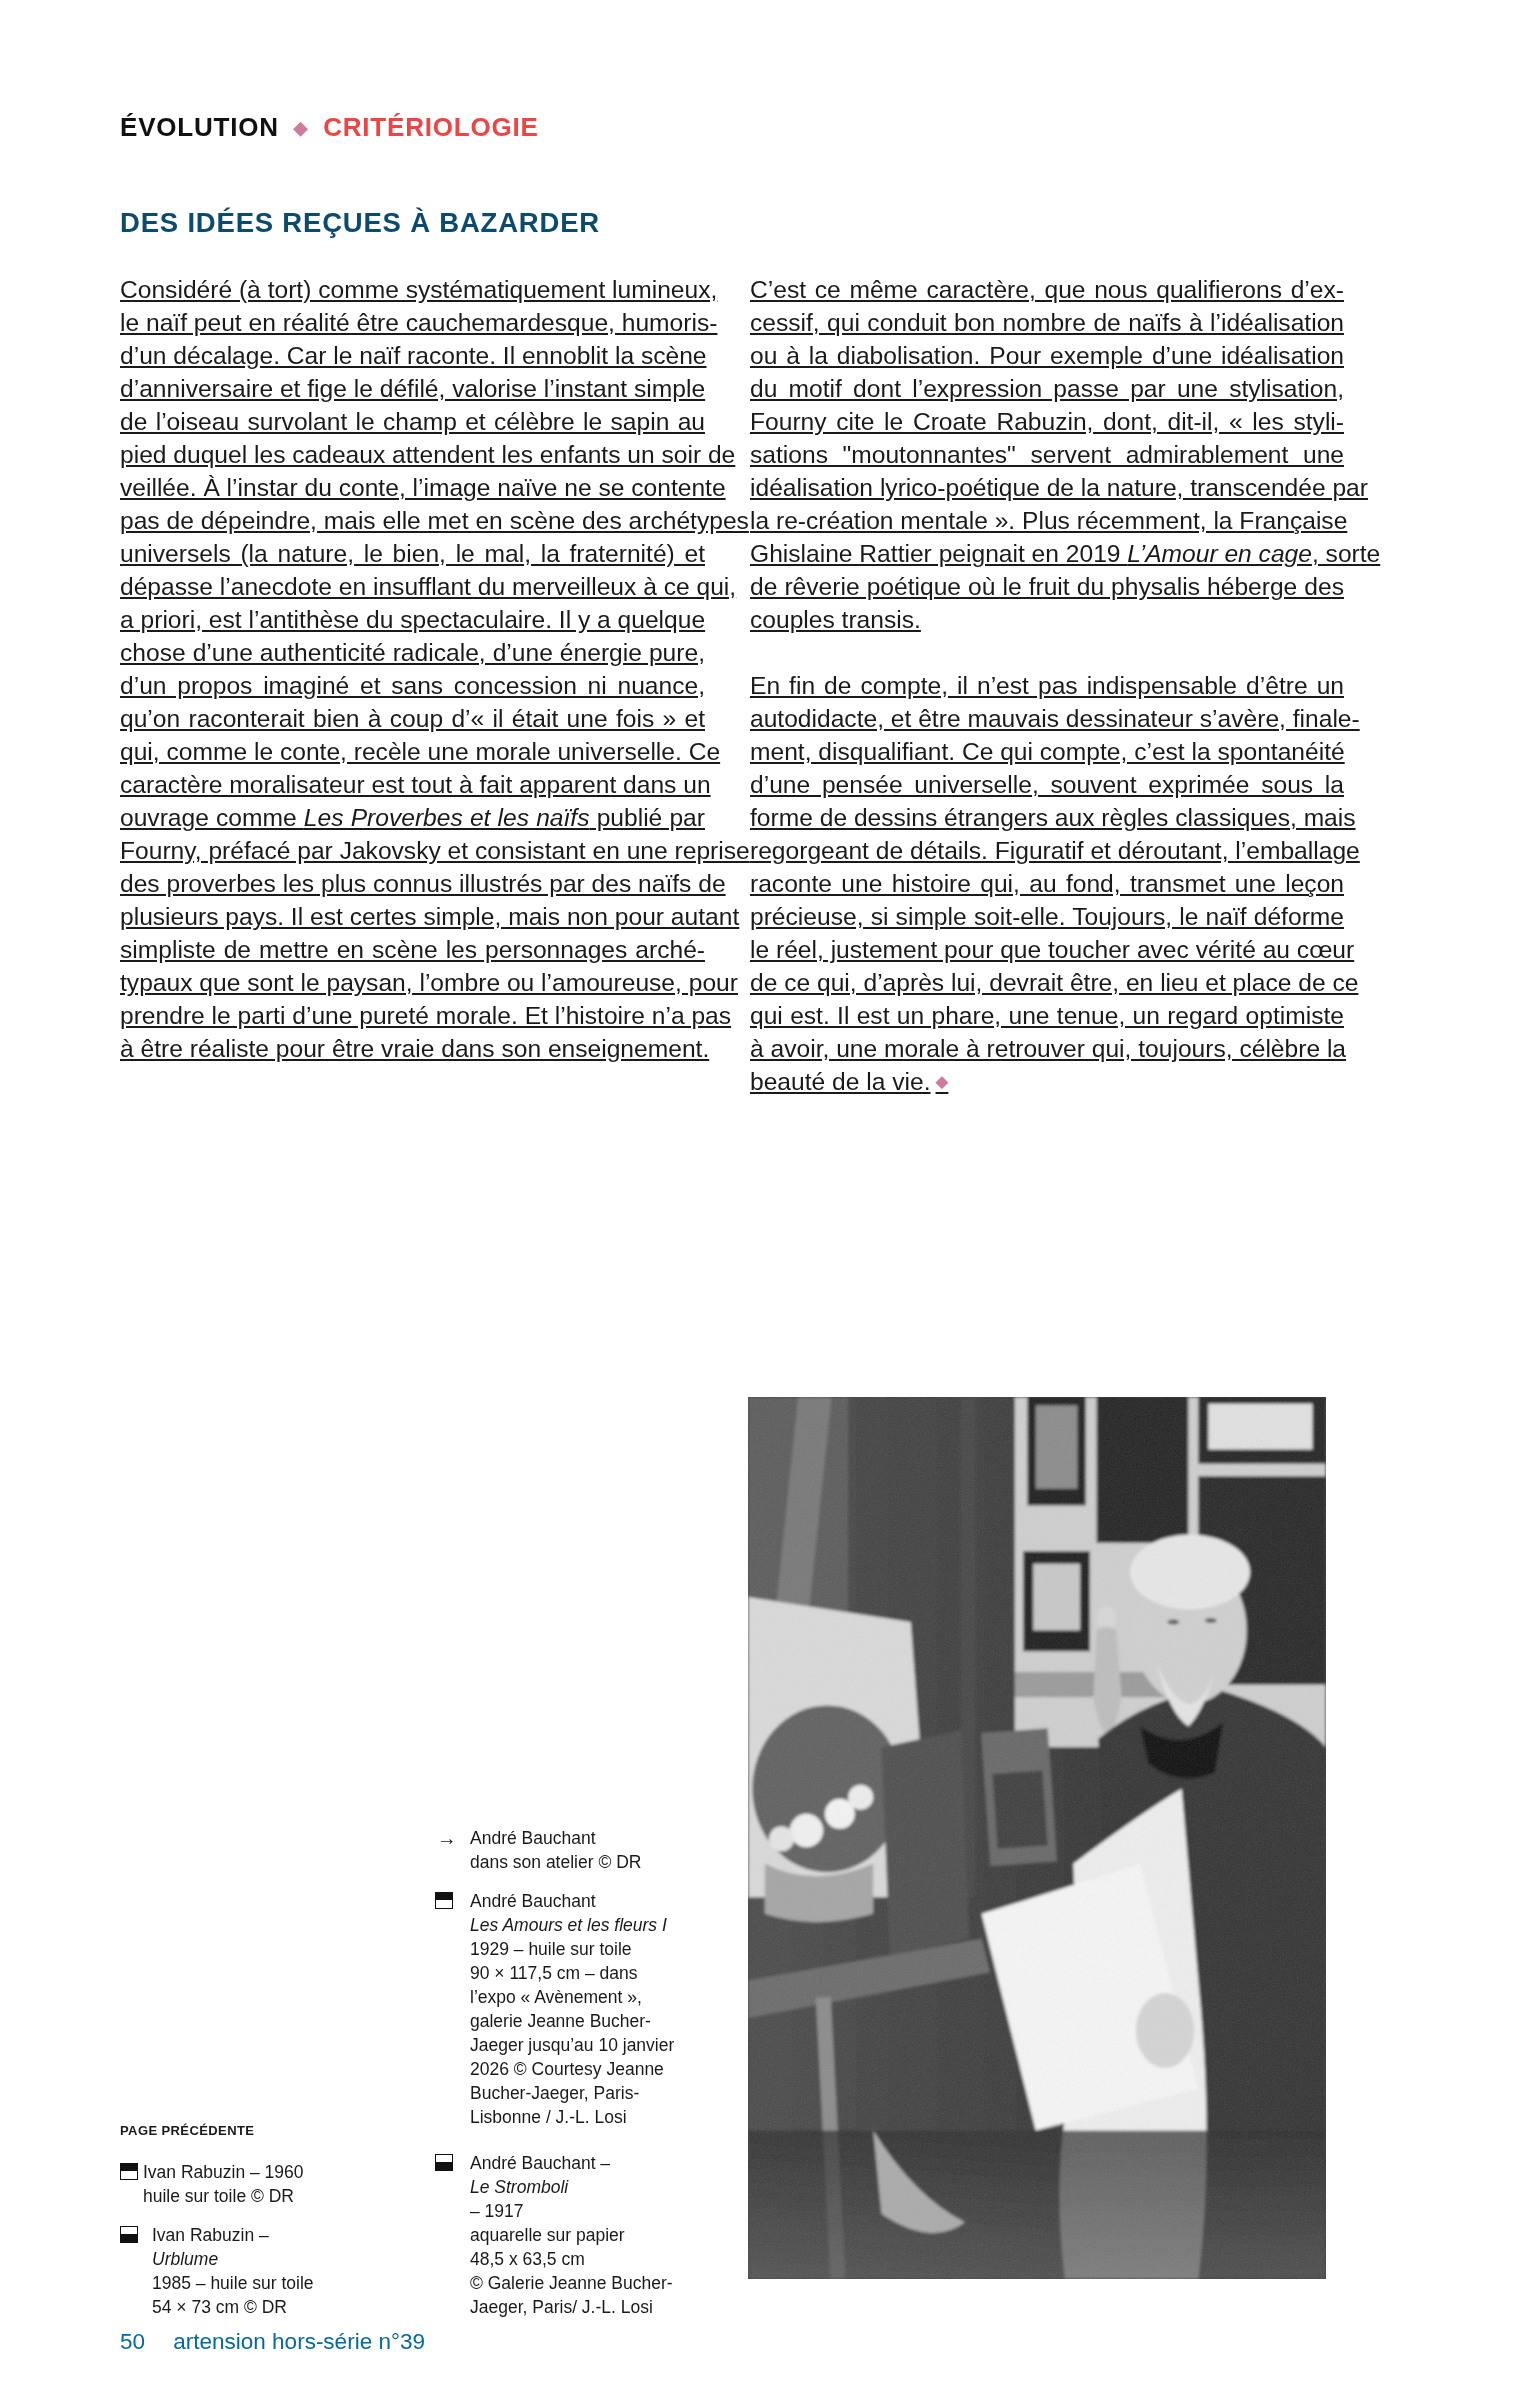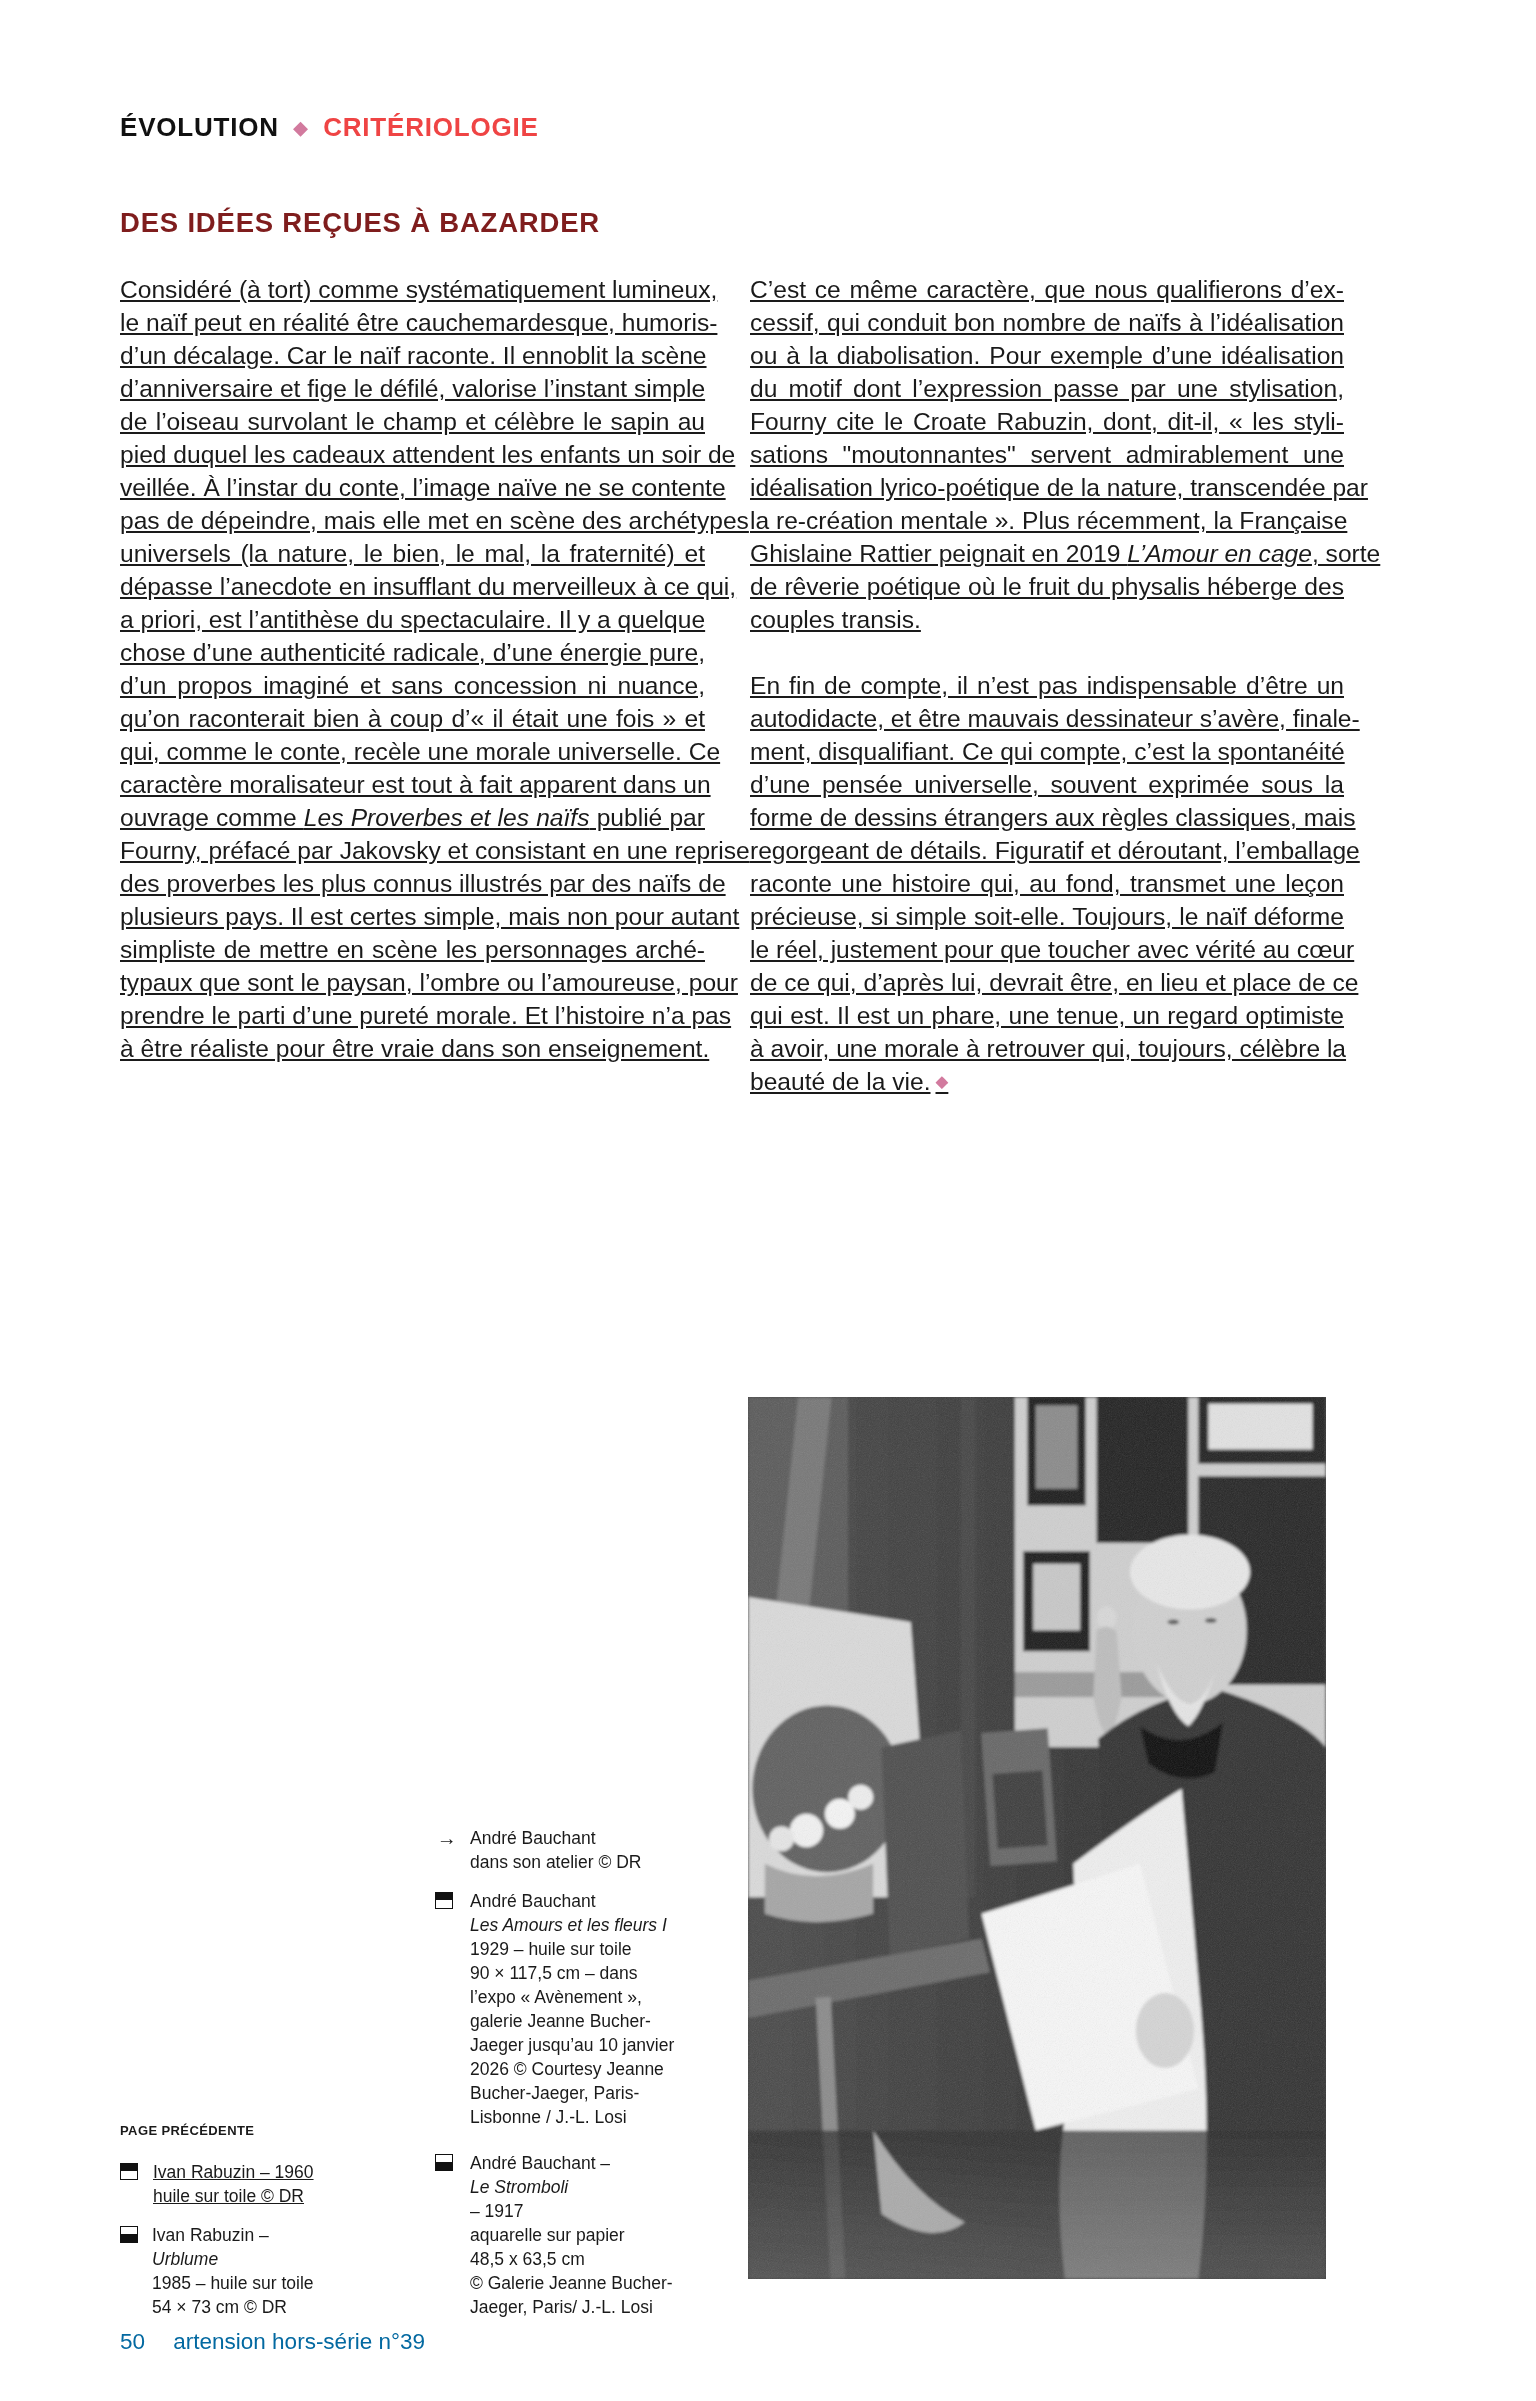--- a/index.html
+++ b/index.html
@@ -3,21 +3,21 @@
 <meta charset="utf-8">
 <style>
   html, body { margin: 0; padding: 0; background: #ffffff; }
   body { width: 1537px; height: 2401px; position: relative; overflow: hidden;
          font-family: "Liberation Sans", sans-serif; color: #1a1a1a; }
   .abs { position: absolute; }
   .section-header { left: 120px; top: 112px; font-size: 26px; font-weight: bold; letter-spacing: 0.8px; }
   .section-header .primary { color: #111; }
   .section-header .sep { color: #d27a9e; font-size: 18.3px; margin: 0 6.7px; position: relative; top: -2.5px; }
   .section-header .secondary { color: #ef4444; }
-  .article-title { left: 120px; top: 207px; font-size: 27.5px; font-weight: bold; color: #7f1d1d; letter-spacing: 0.8px; }
+  .article-title { left: 120px; top: 207px; font-size: 27.5px; font-weight: bold; color: #0c4a6e; letter-spacing: 0.8px; }
   .col { font-size: 24.6px; line-height: 33px; text-align: justify; }
   .col .line { display: block; text-align: justify; text-align-last: justify; white-space: nowrap; text-decoration: underline; }
   .col .line.last { text-align-last: left; }
   .col-left { left: 120px; top: 273px; width: 585px; }
   .col-right { left: 750px; top: 273px; width: 594px; }
   .para-gap { height: 33px; }
   .end-mark { color: #d27a9e; font-size: 16.7px; position: relative; top: -3.3px; margin-left: 5px; }
   em { font-style: italic; }
 
   .photo { left: 748px; top: 1397px; width: 578px; height: 882px; overflow: hidden; background: #3a3a3a; }
@@ -222,21 +222,21 @@
       <span>© Galerie Jeanne Bucher-</span>
       <span>Jaeger, Paris/ J.-L. Losi</span>
     </div>
   </div>
 </div>
 
 <div class="abs prev-label">PAGE PRÉCÉDENTE</div>
 <div class="abs caption" style="left:120px; top:2160px;">
   <div class="cap-block" style="left:0; top:0;">
     <span class="cap-icon box-top"></span>
-    <div class="cap-text" style="left:33px;text-decoration:underline;">
+    <div class="cap-text" style="left:23px;">
       <span>Ivan Rabuzin – 1960</span>
       <span>huile sur toile © DR</span>
     </div>
   </div>
   <div class="cap-block" style="left:0; top:63px;">
     <span class="cap-icon box-bottom"></span>
     <div class="cap-text" style="left:32px;">
       <span><span>Ivan Rabuzin – </span><em>Urblume</em></span>
       <span>1985 – huile sur toile</span>
       <span>54 × 73 cm © DR</span>

